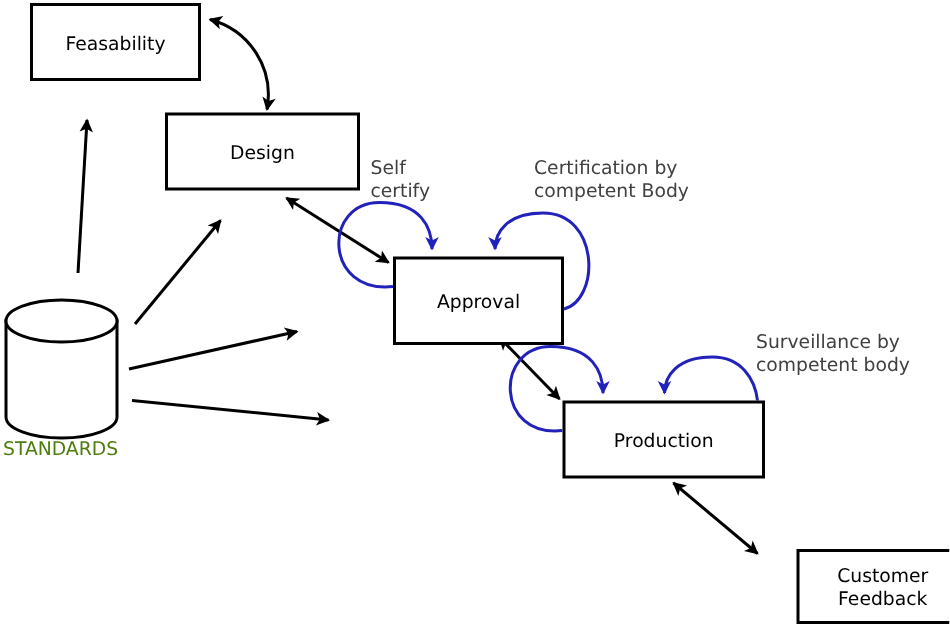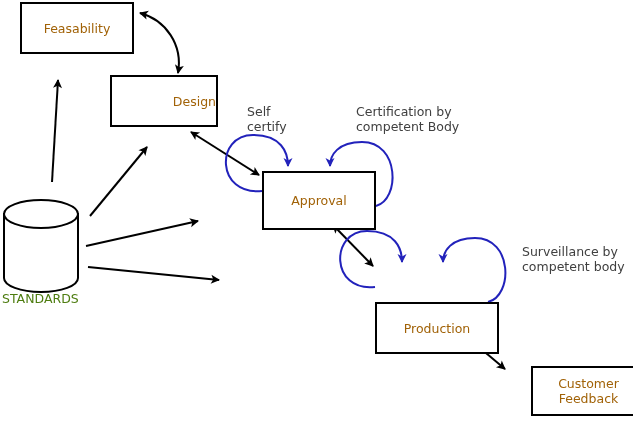--- a/index.html
+++ b/index.html
@@ -27,21 +27,21 @@
   }
   .node-box {
     position: absolute;
     box-sizing: border-box;
     border: 2px solid #000000;
     background: #ffffff;
     display: flex;
     align-items: center;
     justify-content: center;
     text-align: center;
-    color: #a16207;
+    color: #000000;
     font-family: "DejaVu Sans", sans-serif;
     font-size: 12.5px;
     line-height: 15px;
     white-space: pre-line;
     z-index: 3;
   }
   .loop-label {
     position: absolute;
     color: #404040;
     font-family: "DejaVu Sans", sans-serif;
@@ -129,42 +129,42 @@
 
     <g>
       <path d="M488,302 C513,296 513,238 475,238 C451,238 443,251 443,262" fill="none" stroke="#2222bb" stroke-width="2" marker-end="url(#ah-blue)"></path>
     </g>
   </svg>
 
   <div class="node-box" style="left:20px; top:2px; width:114px; height:52px;">
     <span>Feasability</span>
   </div>
 
-  <div class="node-box" style="left:110px; top:75px; width:108px; height:52px;justify-content:flex-end;">
+  <div class="node-box" style="left:110px; top:75px; width:130px; height:52px;">
     <span>Design</span>
   </div>
 
   <div class="node-box" style="left:262px; top:171px; width:114px; height:59px;">
     <span>Approval</span>
   </div>
 
-  <div class="node-box" style="left:375px; top:267px; width:124px; height:52px;margin-top:35px;">
+  <div class="node-box" style="left:375px; top:267px; width:135px; height:52px;">
     <span>Production</span>
   </div>
 
   <div class="node-box" style="left:531px; top:366px; width:115px; height:50px;">
     <span>Customer
 Feedback</span>
   </div>
 
   <div class="store-label" style="left:2px; top:292px;">STANDARDS</div>
 
   <div class="loop-label" style="left:247px; top:104px;">Self
 certify</div>
 
   <div class="loop-label" style="left:356px; top:104px;">Certification by
 competent Body</div>
 
 
-  <div class="loop-label" style="left:522px; top:220px;margin-top:24px;">Surveillance by
+  <div class="loop-label" style="left:504px; top:220px;">Surveillance by
 competent body</div>
 
 </div>
 
 </body></html>

